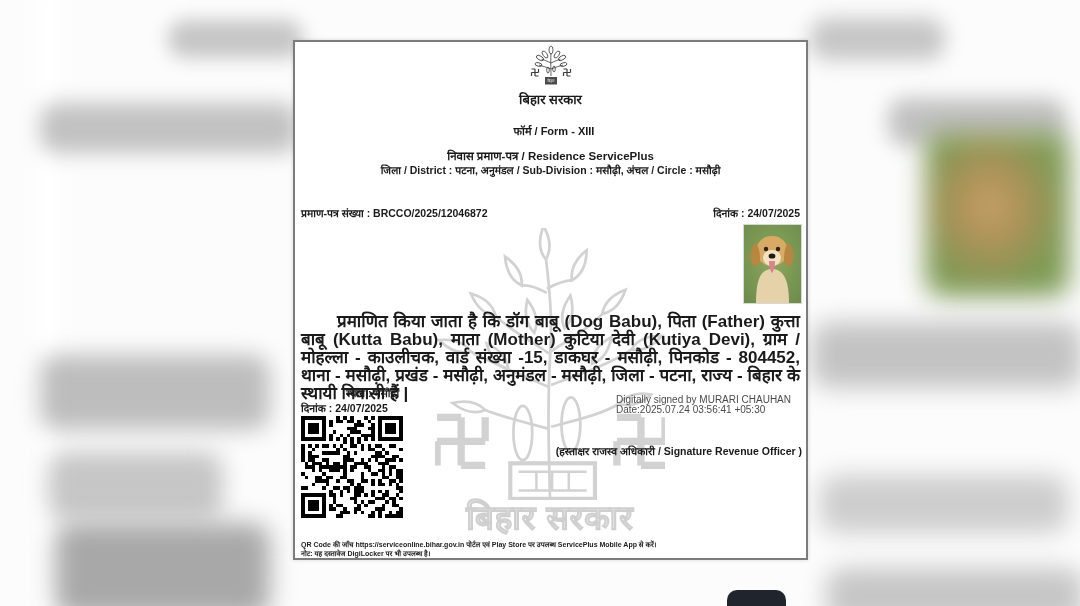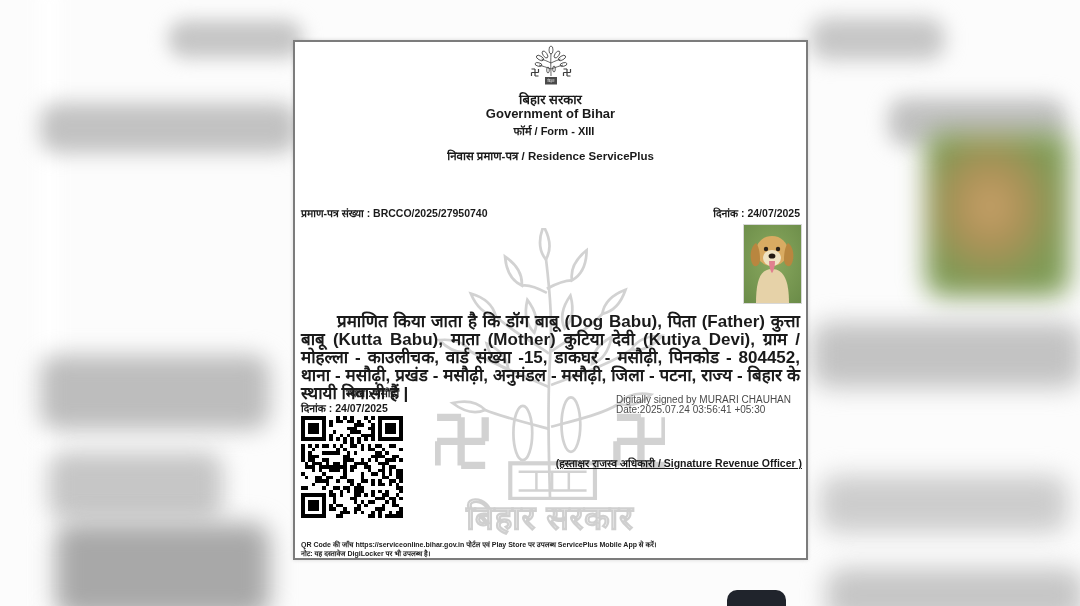--- a/index.html
+++ b/index.html
@@ -41,21 +41,21 @@
   .meta-row{position:absolute;top:164px;left:6px;right:6px;display:flex;justify-content:space-between;font-size:10.5px;font-weight:bold;}
   .photo{position:absolute;top:183px;right:5px;width:57px;height:78px;outline:1px solid #d8d8d8;}
   .bodytext{
     position:absolute;top:271px;left:6px;right:6px;
     font-size:17px;line-height:18px;font-weight:bold;text-align:justify;text-indent:36px;
   }
   .place-line{position:absolute;left:6px;top:344px;font-size:10.5px;font-weight:bold;margin-left:45px;}
   .date-line2{position:absolute;left:6px;top:359px;font-size:10.5px;font-weight:bold;}
   .qr{position:absolute;left:6px;top:374px;width:102px;height:102px;}
   .digsig{position:absolute;right:15px;top:353px;font-size:10px;line-height:9.5px;color:#4a4a4a;font-weight:normal;text-align:left;}
-  .officer{position:absolute;right:4px;top:414px;font-size:10.5px;font-weight:bold;text-decoration:underline;}
+  .officer{position:absolute;right:4px;top:402px;font-size:10.5px;font-weight:bold;}
   .footer{position:absolute;left:6px;right:6px;top:499px;font-size:7px;line-height:8.6px;font-weight:bold;color:#222;}
   
   .wm{position:absolute;left:140px;top:186px;width:230px;height:322px;color:#c7c7c7;opacity:.8;pointer-events:none;}
   .wm svg{display:block;}
   .wm-caption{
     margin-top:-6px;text-align:center;font-size:33px;font-weight:bold;white-space:nowrap;
     color:transparent;-webkit-text-stroke:1.2px #c4c4c4;letter-spacing:1px;
   }
   
   .pill{position:absolute;left:727px;top:590px;width:59px;height:28px;background:#20242c;border-radius:10px;}
@@ -146,26 +146,26 @@
       </g>
       <g fill="none" stroke="currentColor" stroke-width="2.4">
         <path d="M18,48 V62 M11,55 H25 M18,48 H11 M18,62 H25 M11,55 V62 M25,55 V48"></path>
         <path d="M82,48 V62 M75,55 H89 M82,48 H75 M82,62 H89 M75,55 V62 M89,55 V48"></path>
       </g>
       <rect x="38" y="64" width="24" height="15" fill="#4a4a4a"></rect>
       <text x="50" y="74" font-size="7" fill="#ffffff" text-anchor="middle">बिहार</text>
     </svg>
 
     <div class="ctr govt-hi">बिहार सरकार</div>
-    <div class="ctr govt-en">Government of Bihar</div>
     <div class="ctr form-line">फॉर्म / Form - XIII</div>
     <div class="ctr title-line">निवास प्रमाण-पत्र / Residence ServicePlus</div>
+    <div class="ctr loc-line">जिला / District : पटना, अनुमंडल / Sub-Division : मसौढ़ी, अंचल / Circle : मसौढ़ी</div>
 
     <div class="meta-row">
-      <span>प्रमाण-पत्र संख्या : BRCCO/2025/27950740</span>
+      <span>प्रमाण-पत्र संख्या : BRCCO/2025/12046872</span>
       <span>दिनांक : 24/07/2025</span>
     </div>
 
     <svg class="photo" viewBox="0 0 57 78">
       <rect width="57" height="78" fill="#769651"></rect>
       <rect width="57" height="78" fill="url(#pgrad)" opacity="0.55"></rect>
       <defs>
         <radialGradient id="pgrad" cx="0.5" cy="0.45" r="0.8">
           <stop offset="0" stop-color="#9ab86a"></stop>
             <stop offset="1" stop-color="#5d7f3e"></stop>

